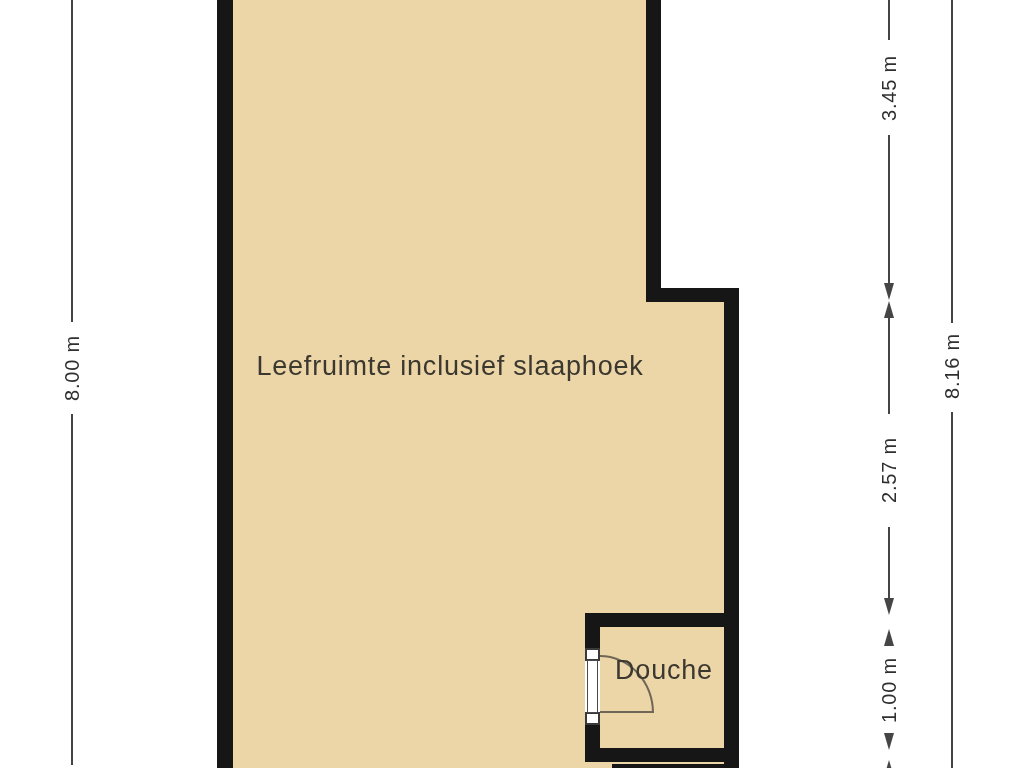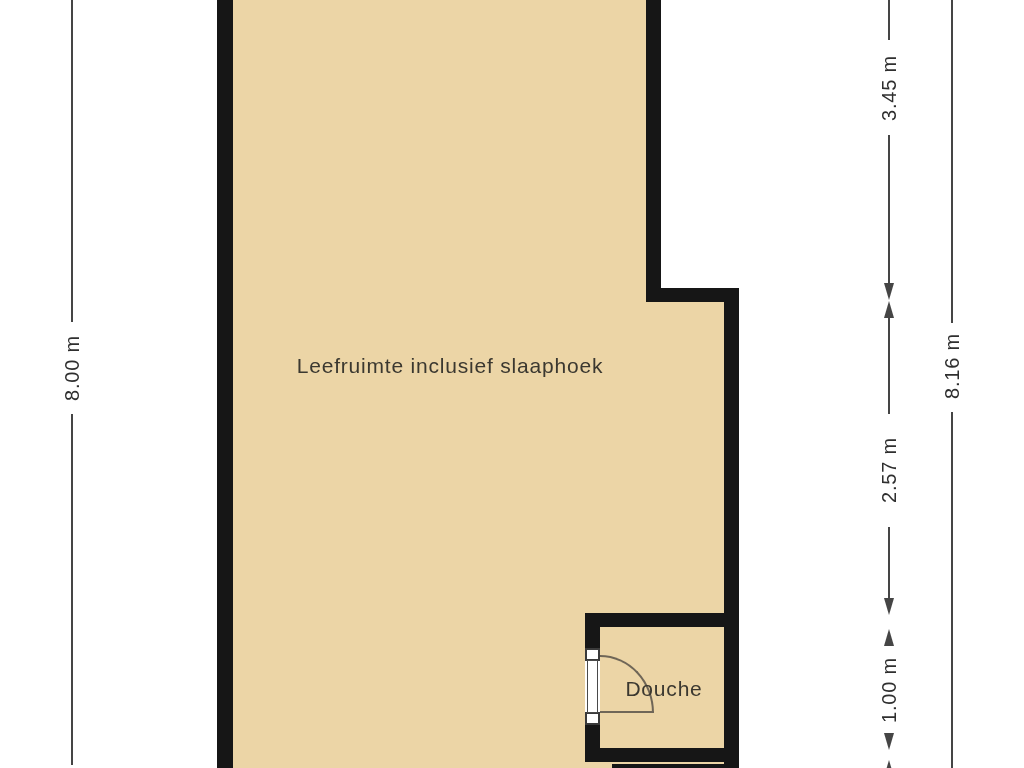--- a/index.html
+++ b/index.html
@@ -23,21 +23,21 @@
     transform: translate(-50%, -50%) rotate(-90deg);
     white-space: nowrap;
     font-size: 20px;
     letter-spacing: 0.8px;
     color: var(--dim_text, #2f2f2f);
   }
   .room-label {
     position: absolute;
     transform: translate(-50%, -50%);
     white-space: nowrap;
-    font-size: 21px;
+    font-size: 27px;
     letter-spacing: 0.8px;
     color: var(--label_text, #3b3830);
   }
   .door-white { position: absolute; background: #ffffff; }
   .jamb {
     position: absolute; box-sizing: border-box;
     background: #ffffff; border: 2px solid #3a3a3a;
   }
   .leaf {
     position: absolute; box-sizing: border-box;
@@ -74,21 +74,21 @@
   <div class="wall" style="left:612px; top:764px; width:127px; height:4px"></div>
 
   <div class="door-white" style="left:585px; top:649px; width:15px; height:76px"></div>
   <div class="swing-arc" style="left:600px; top:655px; width:54px; height:58px"></div>
   <div class="swing-line" style="left:600px; top:711px; width:54px"></div>
   <div class="jamb" style="left:585px; top:648px; width:15px; height:13px"></div>
   <div class="jamb" style="left:585px; top:712px; width:15px; height:13px"></div>
   <div class="leaf" style="left:587px; top:660px; width:11px; height:53px"></div>
 
   <div class="room-label" style="left:450px; top:366px">Leefruimte inclusief slaaphoek</div>
-  <div class="room-label" style="left:664px; top:689px">Douche</div>
+  <div class="room-label" style="left:664px; top:670px">Douche</div>
 
   <div class="dimline" style="left:71px; top:0; height:322px"></div>
   <div class="vlabel" style="left:72px; top:368px">8.00 m</div>
   <div class="dimline" style="left:71px; top:414px; height:351px"></div>
 
   <div class="dimline" style="left:888px; top:0; height:40px"></div>
   <div class="vlabel" style="left:889px; top:88px">3.45 m</div>
   <div class="dimline" style="left:888px; top:135px; height:150px"></div>
   <div class="arr dn" style="left:884px; top:283px"></div>
   <div class="arr up" style="left:884px; top:301px"></div>

